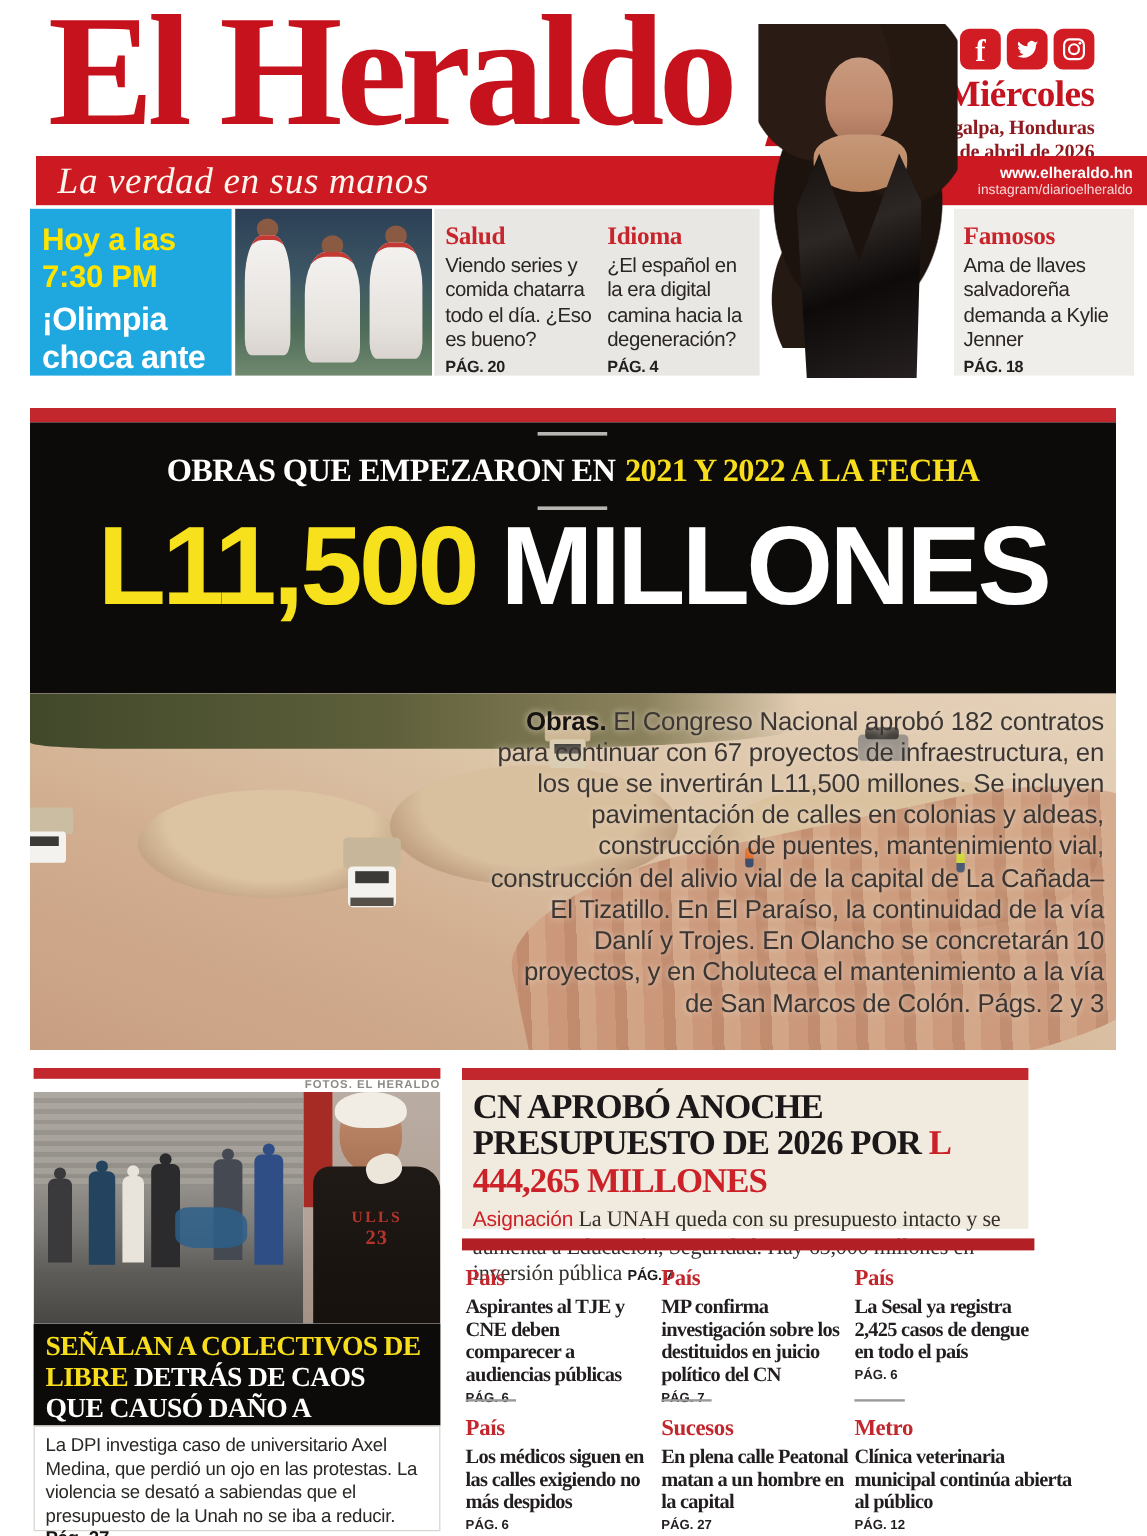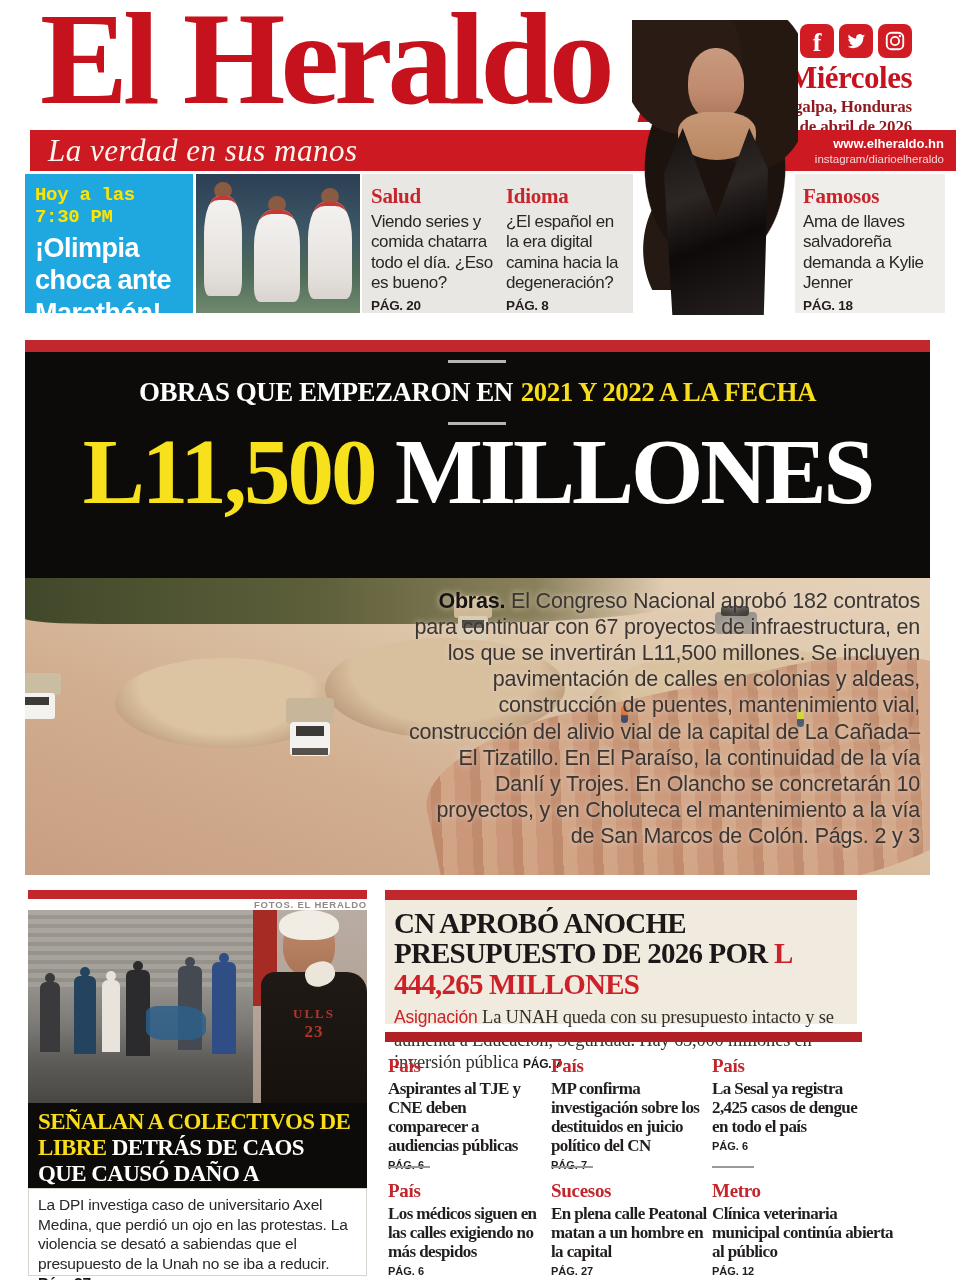--- a/index.html
+++ b/index.html
@@ -80,21 +80,21 @@
     background:linear-gradient(160deg,#161210 0%, #2c2624 35%, #0d0a09 60%, #262120 100%);
     clip-path:polygon(18% 0, 50% 48%, 82% 0, 100% 22%, 96% 100%, 8% 100%, 0 24%);
   }
 
   
   .strip-bluebox {
     left:25px; top:174px; width:168px; height:139px; background:#1fa8e0;
     padding:10px 10px;
   }
   .strip-bluebox .when {
-    font-size:19px; font-weight:bold; color:#ffe400; letter-spacing:-0.3px; margin-bottom:4px;font-family:Liberation Mono, monospace;
+    font-size:26px; font-weight:bold; color:#ffe400; letter-spacing:-0.3px; margin-bottom:4px;
   }
   .strip-bluebox .match {
     font-size:27px; font-weight:bold; color:#fff; line-height:1.2; letter-spacing:-0.5px;
   }
   .soccer {
     left:196px; top:174px; width:164px; height:139px;
     background:linear-gradient(180deg,#2c3f55 0%, #3d5765 40%, #4f6c59 72%, #70896f 100%);
     overflow:hidden;
   }
   .soccer .player { position:absolute; }
@@ -128,21 +128,21 @@
     display:flex; flex-direction:column; align-items:center; padding-top:8px;
   }
   .kicker { display:flex; align-items:center; gap:14px;flex-direction:column; }
   .kline { width:58px; height:3px; background:#b7b5b2; }
   .kicker-text {
     font-family:"Liberation Serif", serif; font-weight:bold;
     font-size:27px; letter-spacing:-0.5px; color:#fff; white-space:nowrap;
   }
   .kicker-text .ky { color:#f7dd1b; }
   .headline {
-    font-family:Liberation Serif, serif; font-weight:bold;
+    font-family:Liberation Sans, sans-serif; font-weight:bold;
     font-size:93px; line-height:0.92; letter-spacing:-3px; color:#fff;
     text-align:center; margin-top:4px; white-space:nowrap;
   }
   .headline .amt { color:#f7e11c; }
   .headline .sp { display:inline-block; width:0.22em; }
 
   .mainphoto {
     left:25px; top:578px; width:905px; height:297px; overflow:hidden;
     background:linear-gradient(200deg,#e6d2ba 0%, #dcc5a8 38%, #d2ae90 66%, #c89e82 100%);
   }
@@ -325,21 +325,21 @@
 
   <div class="abs graypanel">
     <div class="teaser-col" style="left:9px; width:128px;">
       <div class="teaser-kicker">Salud</div>
       <div class="teaser-title">Viendo series y comida chatarra todo el día. ¿Eso es bueno?</div>
       <div class="teaser-page">PÁG. 20</div>
     </div>
     <div class="teaser-col" style="left:144px; width:124px;">
       <div class="teaser-kicker">Idioma</div>
       <div class="teaser-title">¿El español en la era digital camina hacia la degeneración?</div>
-      <div class="teaser-page">PÁG. 8</div>
+      <div class="teaser-page">PÁG. 4</div>
     </div>
   </div>
 
   <div class="abs famospanel">
     <div class="teaser-col" style="left:8px; width:134px;">
       <div class="teaser-kicker">Famosos</div>
       <div class="teaser-title">Ama de llaves salvadoreña demanda a Kylie Jenner</div>
       <div class="teaser-page">PÁG. 18</div>
     </div>
   </div>

